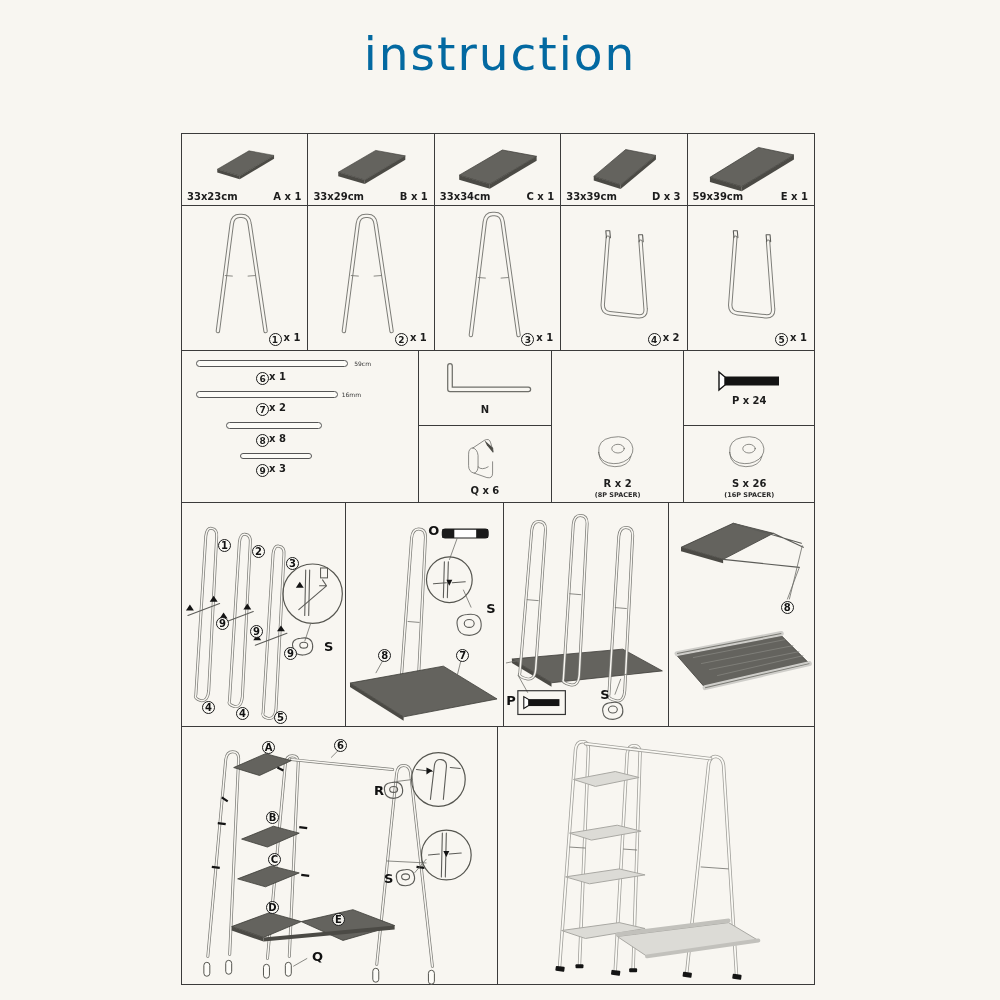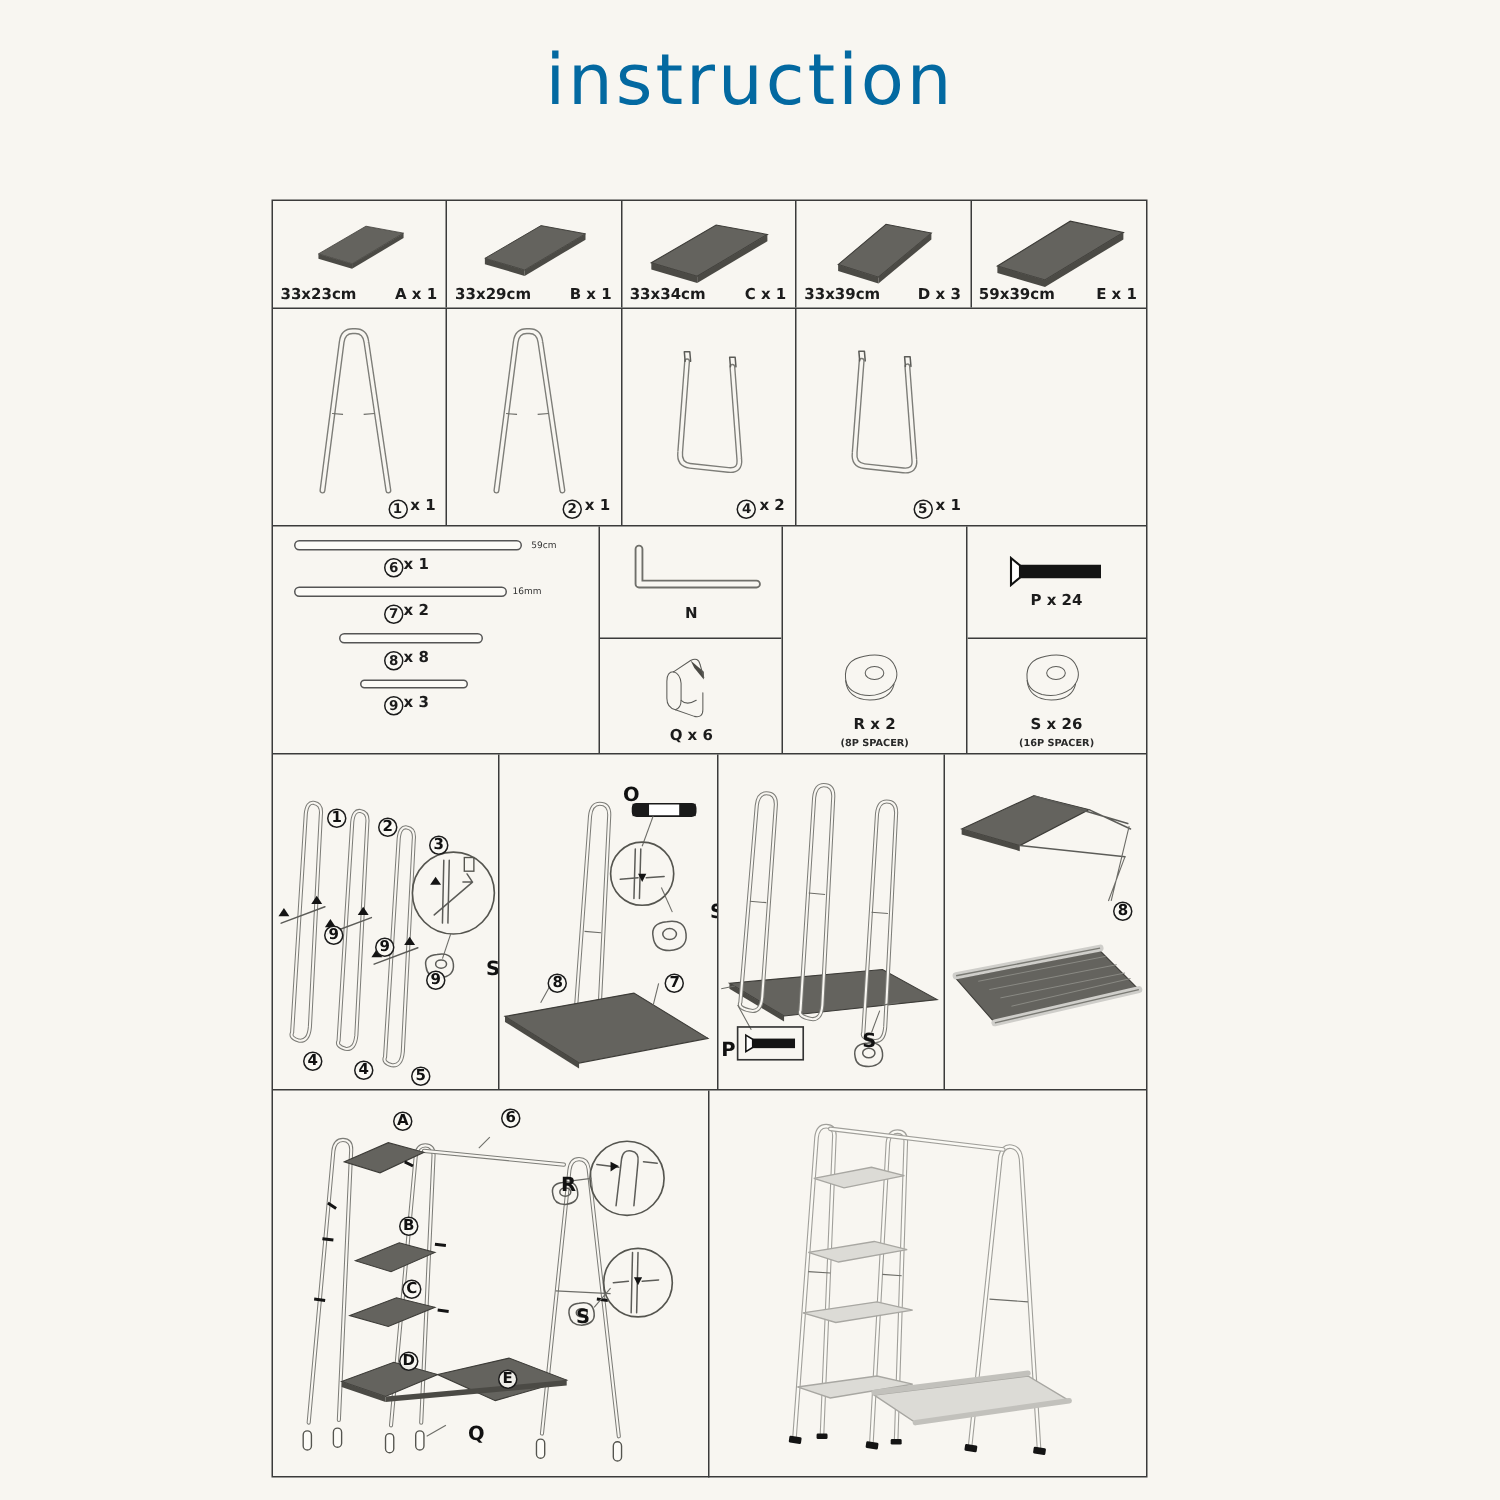--- a/index.html
+++ b/index.html
@@ -3,21 +3,21 @@
 <meta charset="utf-8">
 <style>
   :root{ --bg:#f8f6f1; --line:#3b3b3b; --draw:#6b6b66; }
   *{box-sizing:border-box; margin:0; padding:0;}
   html,body{width:1000px;height:1000px;}
   body{background:var(--bg); font-family:"DejaVu Sans", sans-serif; color:#1c1c1c; position:relative; overflow:hidden;}
 
   .page-title{position:absolute; top:26px; left:0; width:100%; text-align:center;
     font-size:47px; font-weight:400; letter-spacing:2px; color:#0369a1;}
 
-  .sheet{position:absolute; left:181px; top:133px; width:584px; height:852px;
+  .sheet{position:absolute; left:181px; top:133px; width:634px; height:852px;
     border:1px solid var(--line);}
   .row{display:flex; width:100%; border-bottom:1px solid var(--line);}
   .row:last-child{border-bottom:none;}
   .cell{position:relative; border-right:1px solid var(--line); overflow:hidden;}
   .cell:last-child{border-right:none;}
 
   
   .r1{height:72px;} .r2{height:145px;} .r3{height:152px;} .r4{height:224px;} .r5{height:258px;}
   .c20{width:20%;} .c-rods{width:37.5%;} .c-hw{width:21%;} .c-hw-last{width:20.5%;}
   .s4a{width:26%;} .s4b{width:25%;} .s4c{width:26%;} .s4d{width:23%;}
@@ -126,20 +126,28 @@
       </svg>
       <span class="frame-cnt"><span class="circ">1</span><span>x 1</span></span>
     </div>
     <div class="cell c20">
       <svg class="art" viewBox="0 0 126 145">
         <path class="t-o" d="M36,126 L50,18 Q51,10 58,10 L60,10 Q67,10 68,18 L84,126"></path>
         <path class="t-i" d="M36,126 L50,18 Q51,10 58,10 L60,10 Q67,10 68,18 L84,126"></path>
         <path class="thin" d="M43,70 l8,.6 M74,70 l-8,.6"></path>
       </svg>
       <span class="frame-cnt"><span class="circ">2</span><span>x 1</span></span>
+    </div>
+    <div class="cell c20">
+      <svg class="art" viewBox="0 0 126 145">
+        <path class="t-o" d="M36,130 L50,16 Q51,8 58,8 L60,8 Q67,8 68,16 L84,130"></path>
+        <path class="t-i" d="M36,130 L50,16 Q51,8 58,8 L60,8 Q67,8 68,16 L84,130"></path>
+        <path class="thin" d="M43,72 l8,.6 M74,72 l-8,.6"></path>
+      </svg>
+      <span class="frame-cnt"><span class="circ">3</span><span>x 1</span></span>
     </div>
     <div class="cell c20">
       <svg class="art" viewBox="0 0 126 145">
         <path class="t-o" d="M47,32 L42,98 Q41,107 49,108 L77,111 Q86,112 85,103 L80,36"></path>
         <path class="t-i" d="M47,32 L42,98 Q41,107 49,108 L77,111 Q86,112 85,103 L80,36"></path>
         <path class="ln" d="M45,25 l4,0 M45,25 l.6,7 M49,25 l.6,7 M78,29 l4,0 M78,29 l.6,7 M82,29 l.6,7"></path>
       </svg>
       <span class="frame-cnt"><span class="circ">4</span><span>x 2</span></span>
     </div>
     <div class="cell c20">

